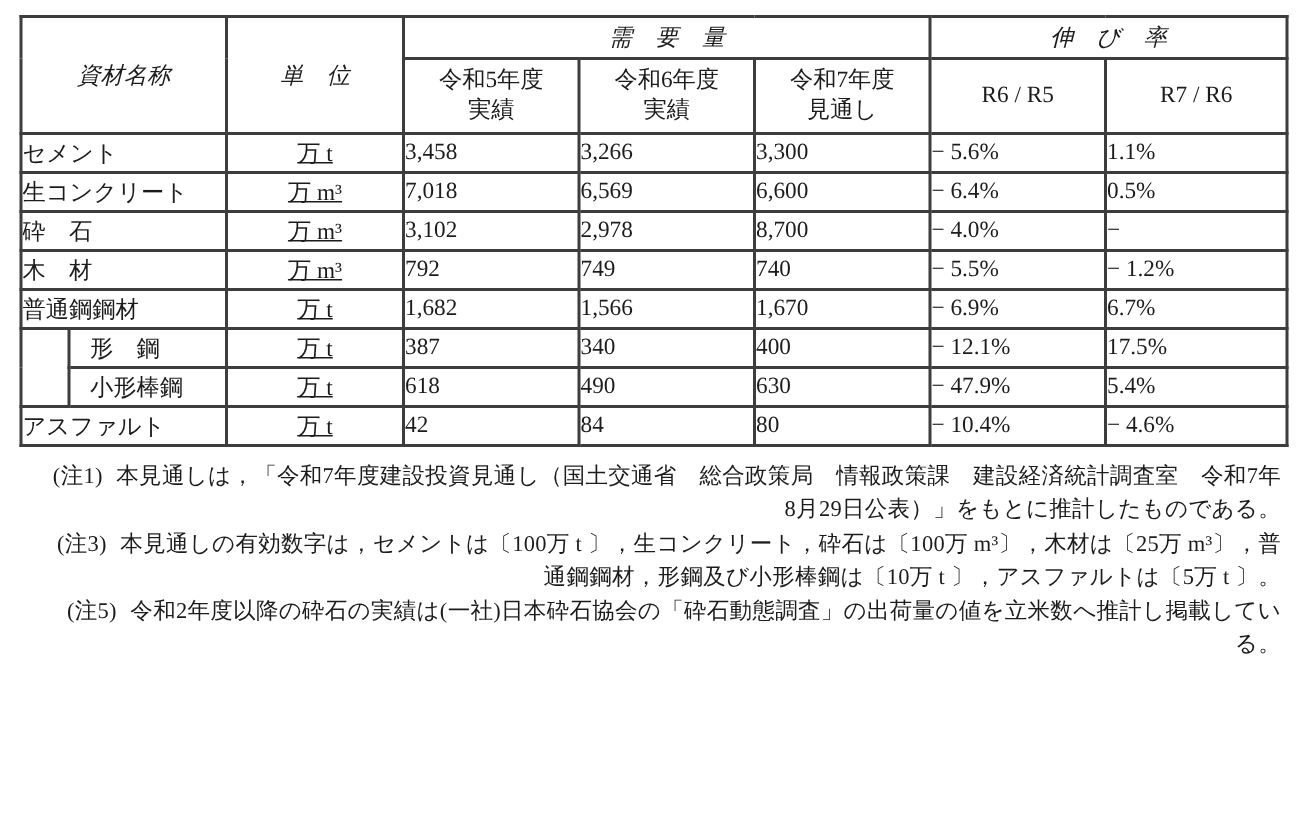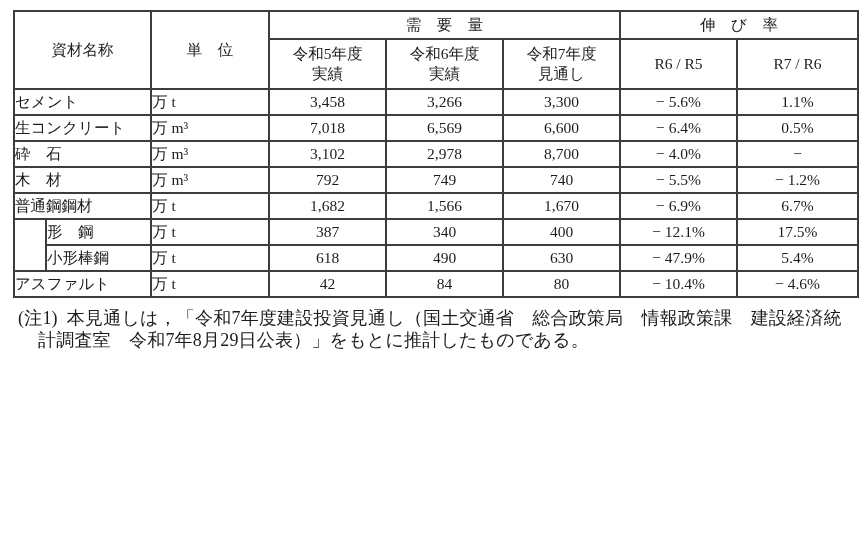--- a/index.html
+++ b/index.html
@@ -17,38 +17,39 @@
     width:844px;
     margin:10px 0 0 13px;
   }
   table.demand th, table.demand td{
     border:2px solid #3d3d3d;
     font-size:15.5px;
     font-weight:normal;
     padding:0;
     overflow:hidden;
   }
-  tr.h1 th{height:26px;}
+  tr.h1 th{height:26px;font-style:italic;}
   tr.h2 th{height:48px;white-space:pre-line;line-height:1.3;}
   tr.drow{height:26px;margin-top:34px;}
   th{text-align:center;}
   td.name{text-align:left;padding-left:6px;}
-  td.name.sub{}
+  td.name.sub{padding-left:13px;}
   td.no-bottom{border-bottom:none;}
   td.strip{border-top:none;border-bottom:none;}
-  td.unit{text-align:left;}
-  td.num{text-align:center;padding-right:11px;font-variant-numeric:lining-nums;}
+  td.unit{text-align:center;text-decoration:underline;}
+  td.num{text-align:left;padding-right:11px;font-variant-numeric:lining-nums;}
   td.num.italic{}
 
   .notes{
-    margin:9px 0 0 18px;
+    margin:9px 0 0 30px;
     width:824px;
-    font-size:18px;
+    font-size:15px;
     line-height:22.4px;
     letter-spacing:0.2px;
+    text-align:right;
   }
   .note{
     margin:0;
     padding-left:20px;
     text-indent:-20px;
   }
   .note-label{margin-right:9px;}
 </style>
 </head>
 <body>
@@ -162,15 +163,17 @@
       <td class="num">84</td>
       <td class="num">80</td>
       <td class="num">− 10.4%</td>
       <td class="num">− 4.6%</td>
     </tr>
   </tbody>
     </table>
 
   <div class="notes">
     <p class="note"><span class="note-label">(注1)</span><span class="note-text">本見通しは，「令和7年度建設投資見通し（国土交通省　総合政策局　情報政策課　建設経済統計調査室　令和7年8月29日公表）」をもとに推計したものである。</span></p>
+    <p class="note"><span class="note-label">(注3)</span><span class="note-text">本見通しの有効数字は，セメントは〔100万 t 〕，生コンクリート，砕石は〔100万 m³〕，木材は〔25万 m³〕，普通鋼鋼材，形鋼及び小形棒鋼は〔10万 t 〕，アスファルトは〔5万 t 〕。</span></p>
+    <p class="note"><span class="note-label">(注5)</span><span class="note-text">令和2年度以降の砕石の実績は(一社)日本砕石協会の「砕石動態調査」の出荷量の値を立米数へ推計し掲載している。</span></p>
   </div>
 
 </div>
 
 </body></html>

